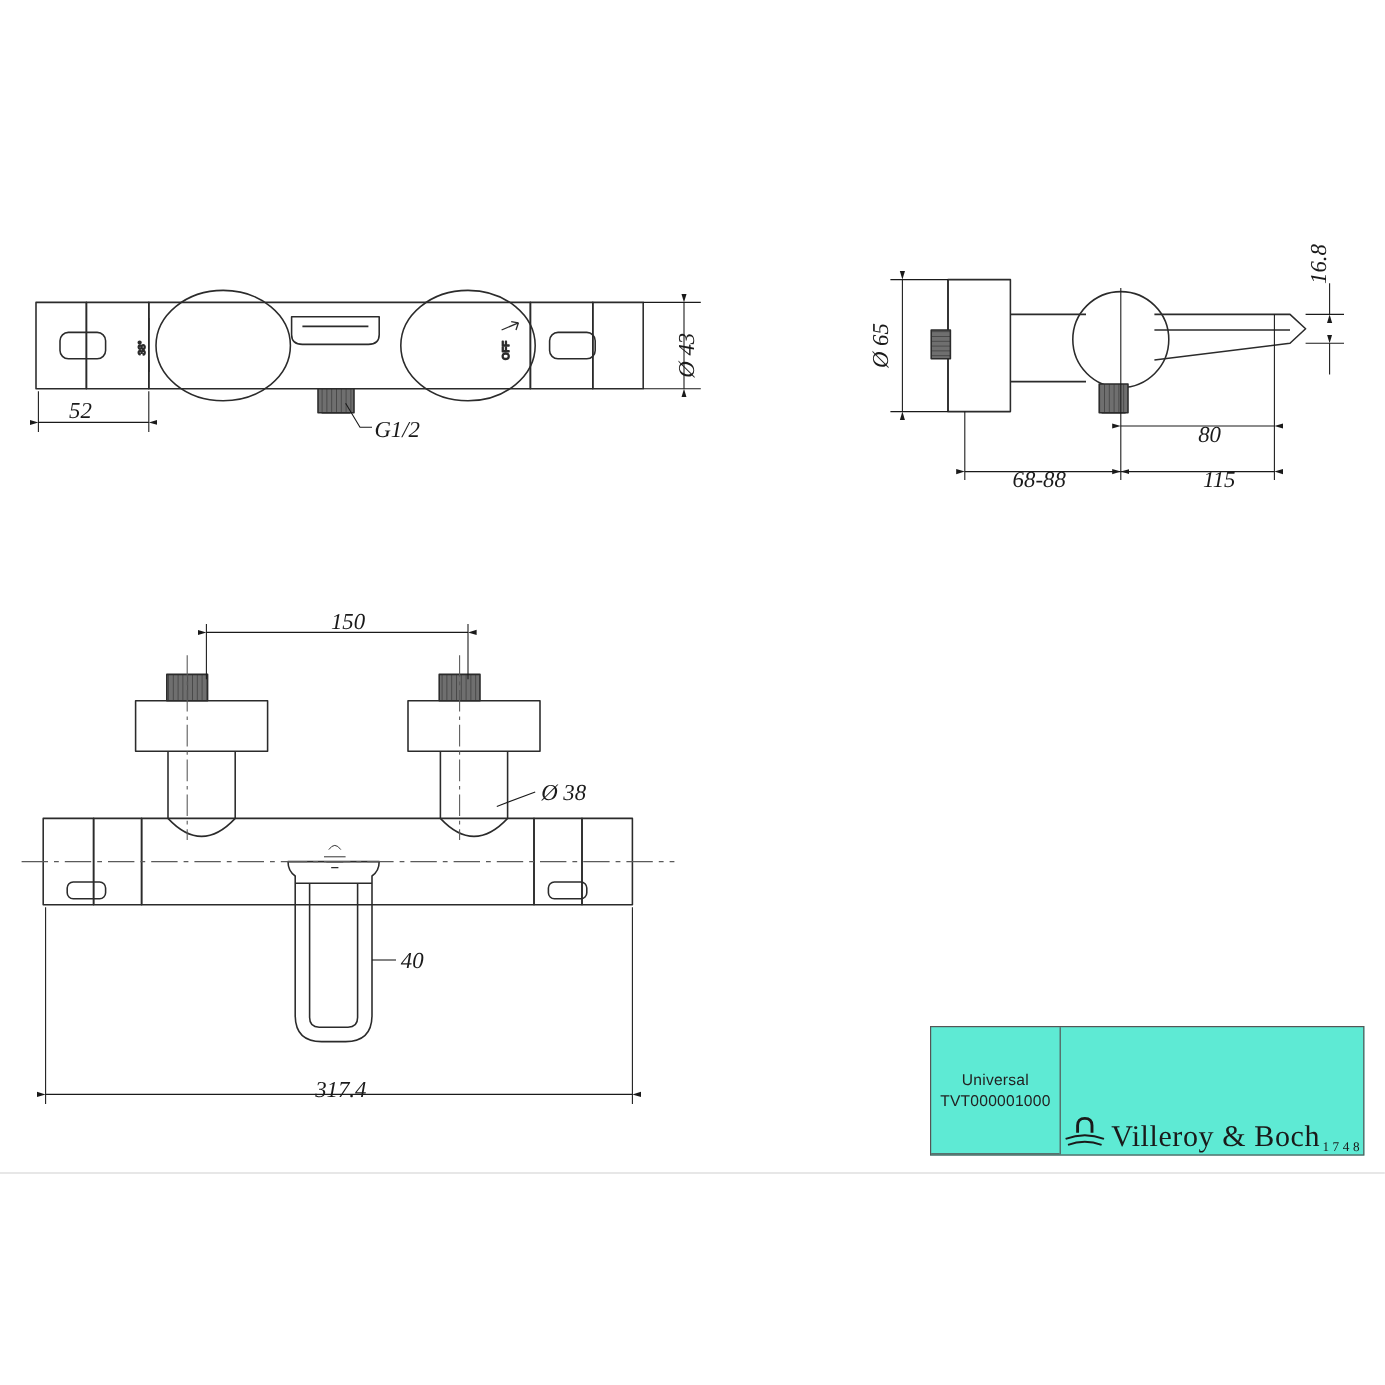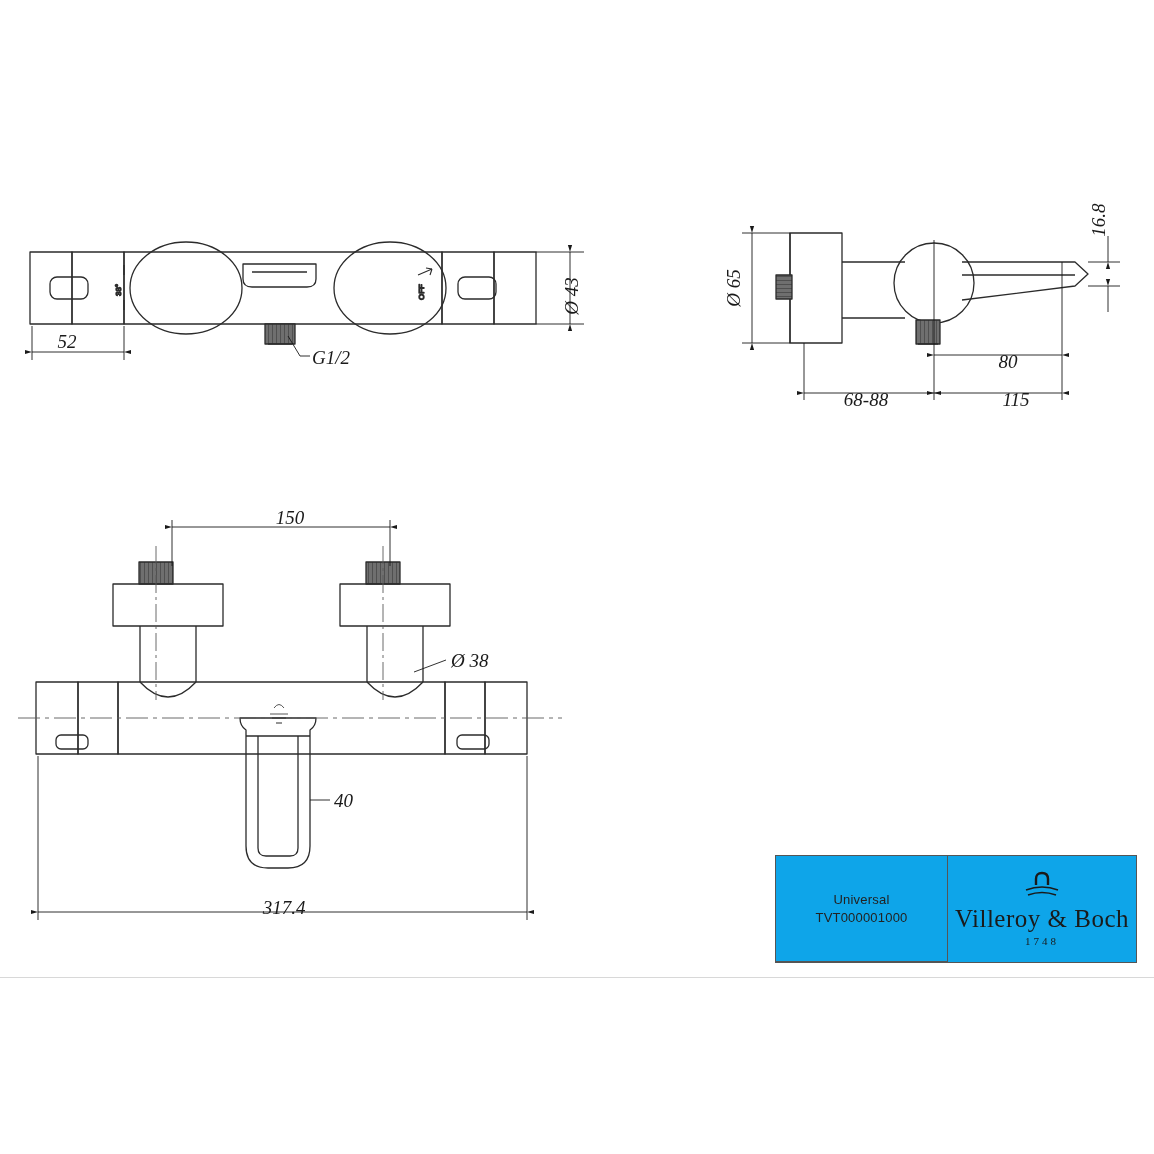--- a/index.html
+++ b/index.html
@@ -41,21 +41,21 @@
   
   #title-block {
     position: absolute;
     left: 775px;
     top: 855px;
     width: 362px;
     height: 108px;
     border: 1px solid #555;
     box-sizing: border-box;
     display: flex;
-    background: #0ea5e9;
+    background: #5eead4;
   }
   #tb-left {
     width: 172px;
     box-sizing: border-box;
     border-right: 1px solid #555;
     display: flex;
     flex-direction: column;
   }
   #tb-left-top {
     flex: 1 1 auto;
@@ -74,22 +74,22 @@
   }
   .tb-text {
     font-family: "Liberation Sans", sans-serif;
     font-size: 13px;
     color: #222;
     letter-spacing: .2px;
   }
   #tb-right {
     flex: 1 1 auto;
     display: flex;
-    flex-direction: column;
-    align-items: center;
+    flex-direction: row;
+    align-items: flex-end;
     justify-content: center;
     gap: 2px;
   }
   #brand-name {
     font-family: "Liberation Serif", serif;
     font-size: 25px;
     color: #1a1a1a;
     letter-spacing: .5px;
     white-space: nowrap;
   }

